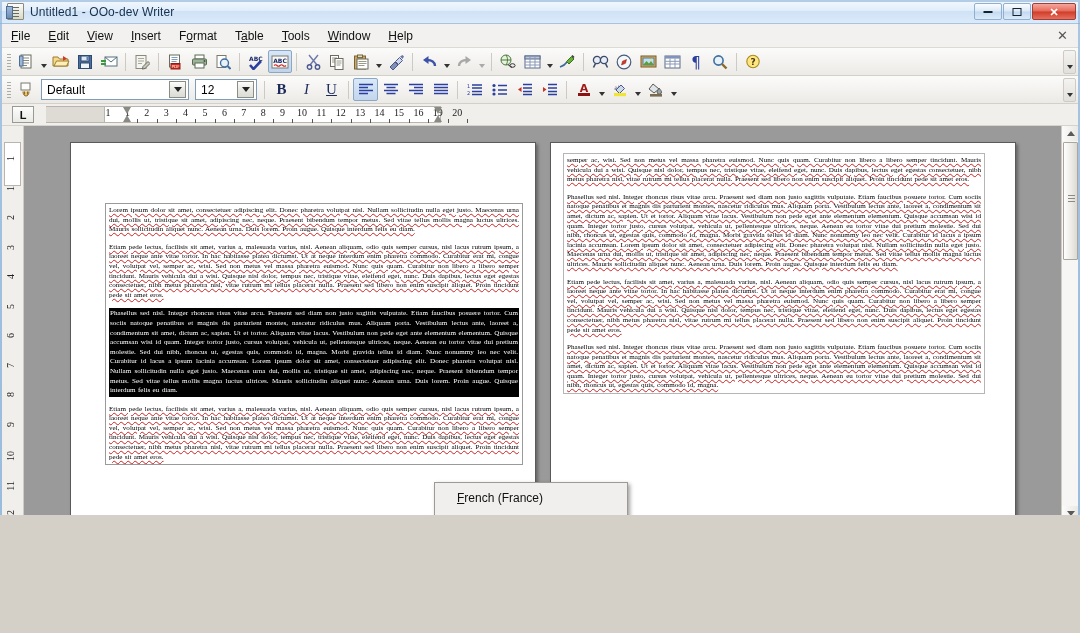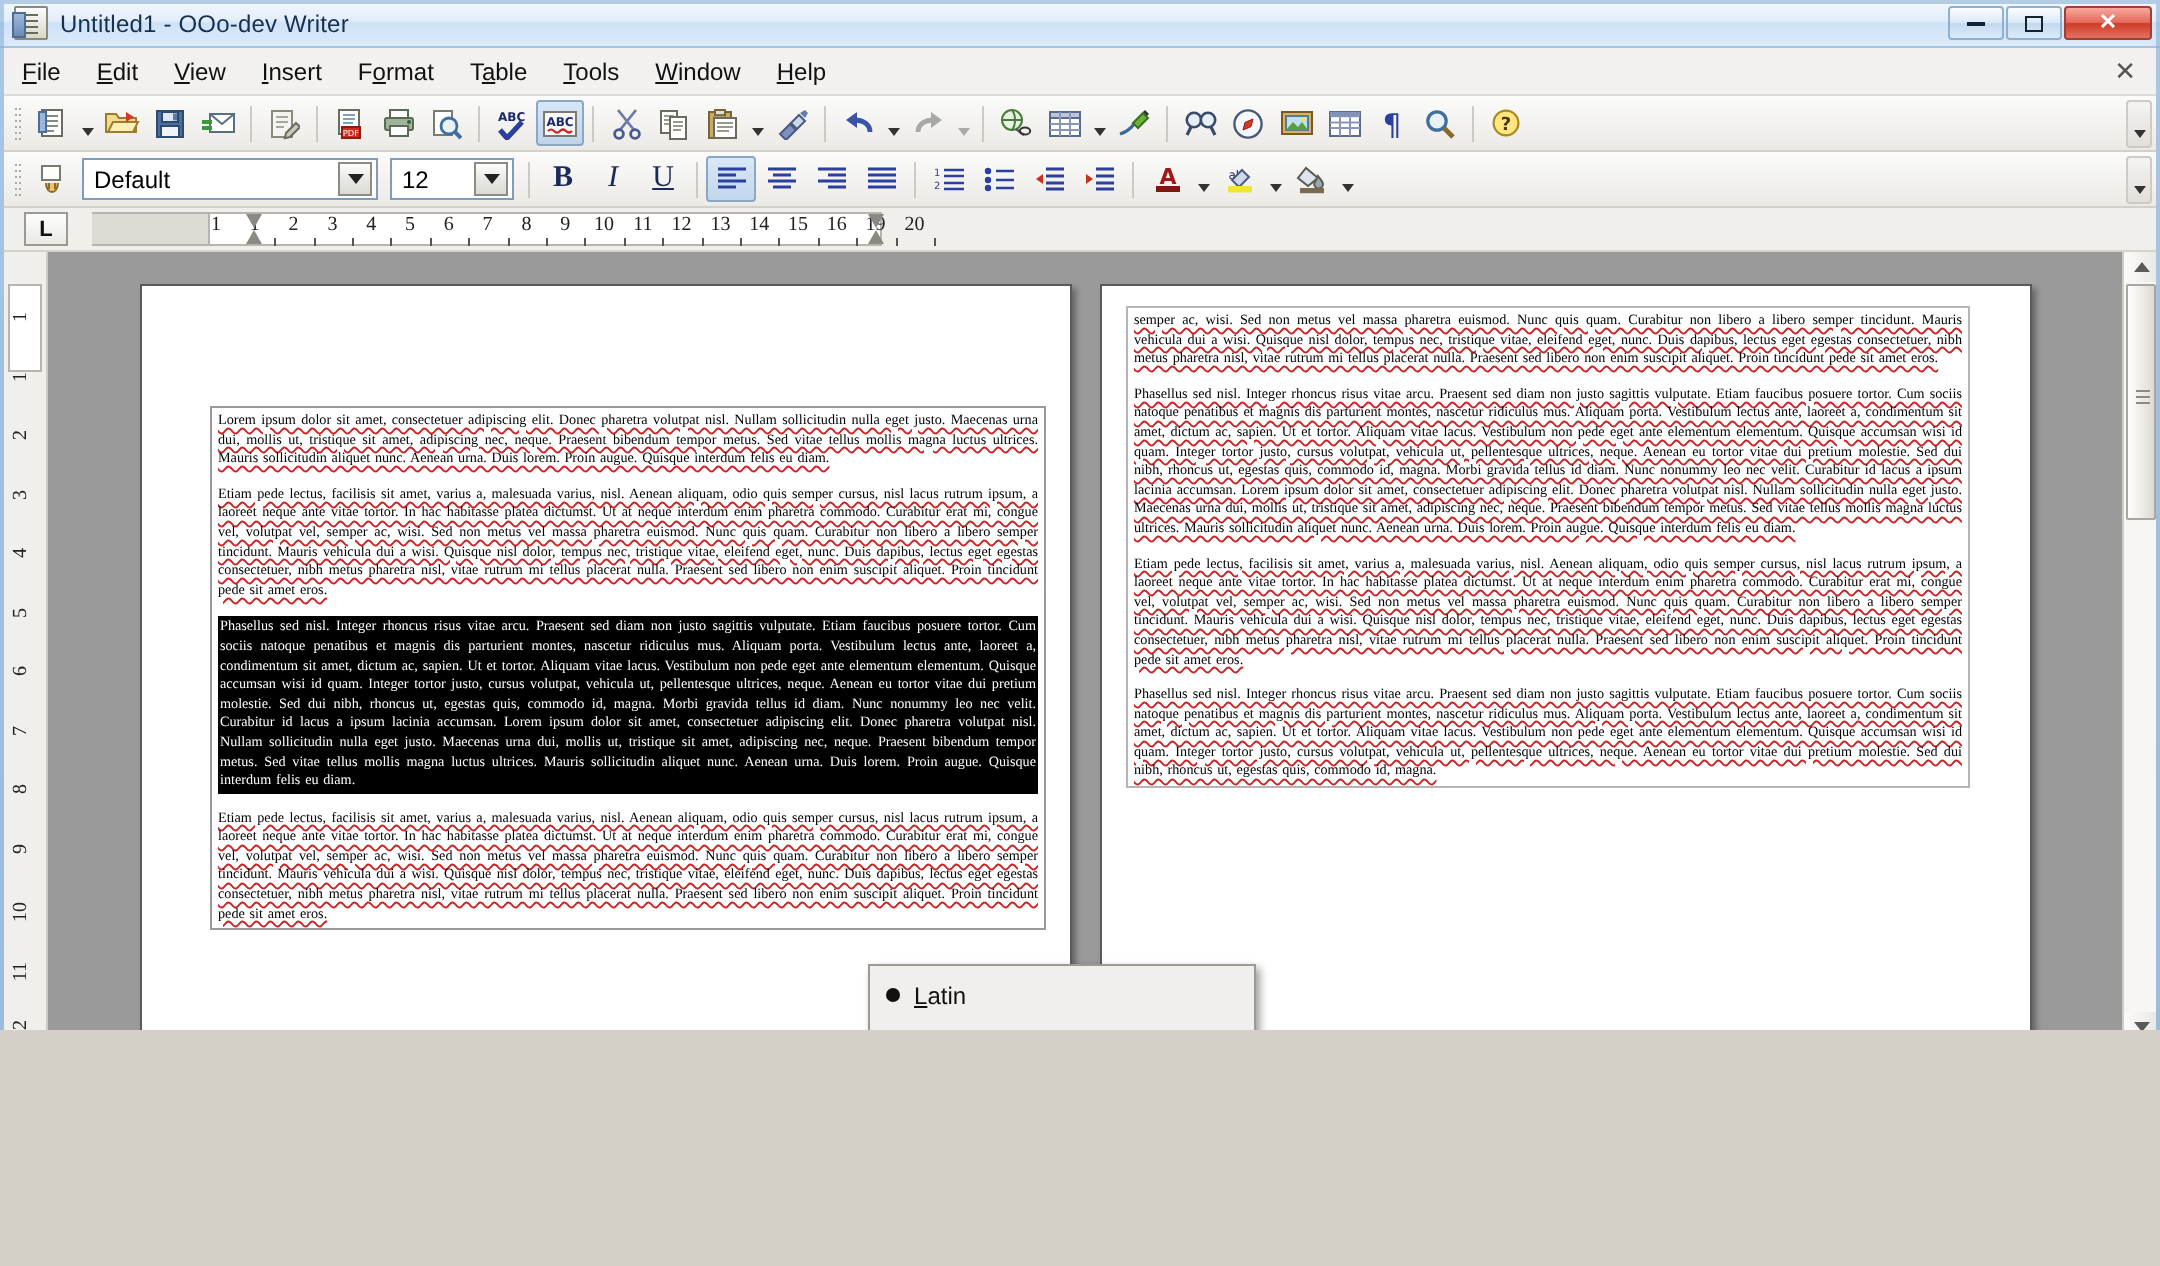--- a/index.html
+++ b/index.html
@@ -899,20 +899,24 @@
       <div class="zcirc">+</div>
     </div>
 
     <div class="zoom-pct">59%</div>
   </div>
 
   <div class="redbox"></div>
 
   <div class="ctxmenu" id="ctxmenu">
       <div class="ctxitem">
+        <span class="ctx-bullet"></span>
+        <span class="ctx-label"><u>F</u>rench (France)</span>
+      </div>
+      <div class="ctxitem">
         <span class="ctx-bullet">
           <span class="dot"></span>
         </span>
         <span class="ctx-label"><u>L</u>atin</span>
       </div>
       <div class="ctxitem">
         <span class="ctx-bullet"></span>
         <span class="ctx-label"><u>N</u>one (Do not check spelling)</span>
       </div>
       <div class="ctxsep"></div>

